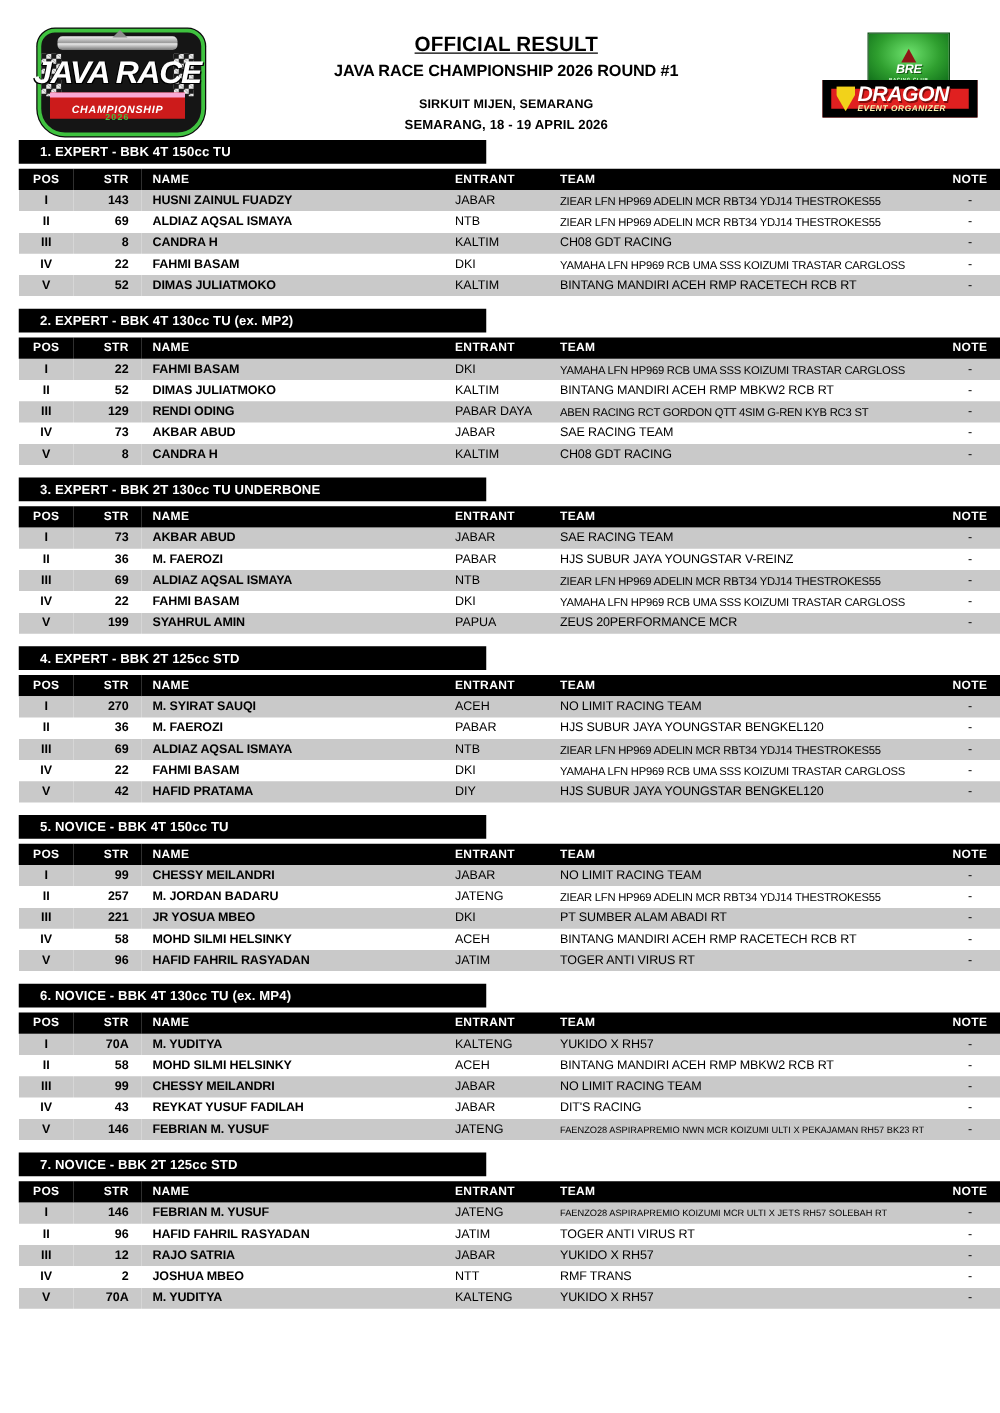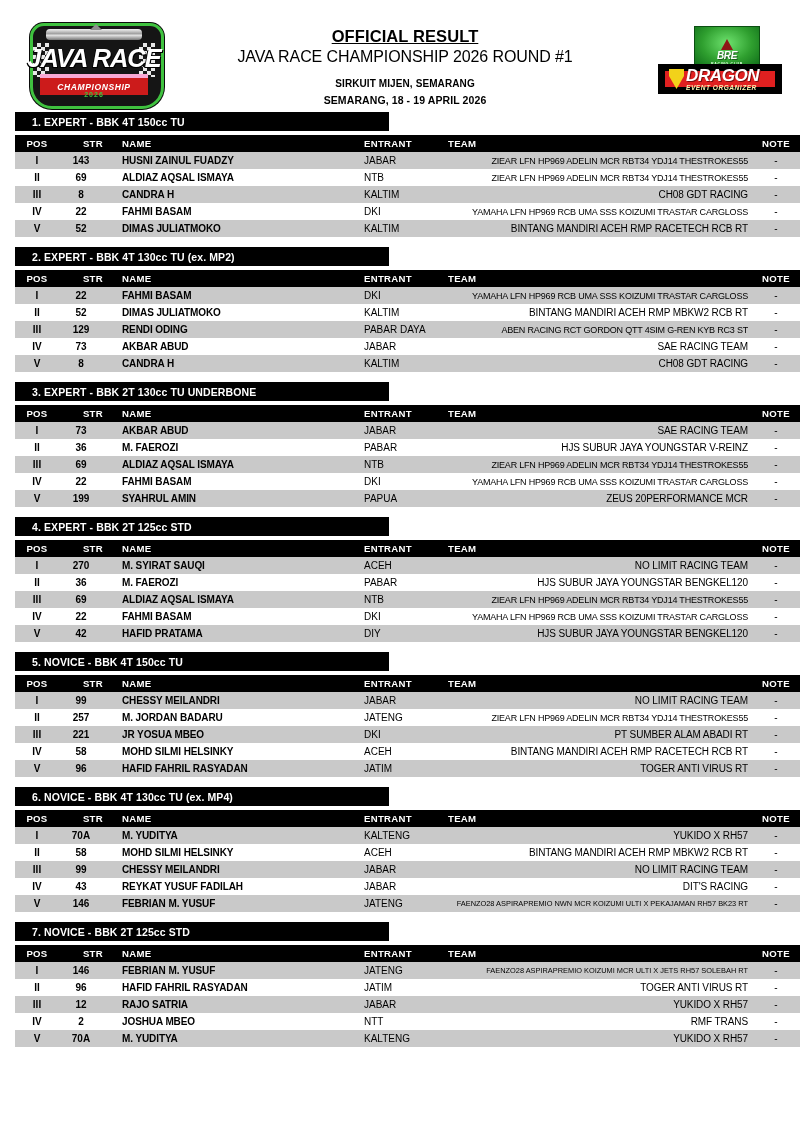--- a/index.html
+++ b/index.html
@@ -120,22 +120,22 @@
     text-align: center;
   }
   .t-official {
     font-size: 16.5px;
     font-weight: bold;
     text-decoration: underline;
     letter-spacing: .1px;
     line-height: 20px;
   }
   .t-champ {
-    font-size: 16px;
-    font-weight: normal;
+    font-size: 13px;
+    font-weight: bold;
     line-height: 21px;
     letter-spacing: -.1px;
   }
   .t-circuit {
     font-size: 10px;
     font-weight: bold;
     line-height: 18px;
     margin-top: 8px;
     letter-spacing: .1px;
   }
@@ -272,24 +272,24 @@
     font-size: 10px;
     color: #000000;
     vertical-align: middle;
     overflow: hidden;
     white-space: nowrap;
   }
   tr.row-odd td { background: #c9c9c9; }
   tr.row-even td { background: #ffffff; }
 
   .c-pos   { width: 44px;  text-align: center; }
-  .c-str   { width: 44px;  text-align: center; padding-right: 10px !important; }
+  .c-str   { width: 44px;  text-align: right; padding-right: 10px !important; }
   .c-name  { width: 242px; text-align: left; padding-left: 9px !important; }
   .c-ent   { width: 84px;  text-align: left; }
-  .c-team  { width: 300px; text-align: right; }
+  .c-team  { width: 300px; text-align: left; }
   .c-note  { width: 56px;  text-align: center; }
 
   th.c-pos  { text-align: center; }
   th.c-str  { text-align: right; padding-right: 10px; }
   th.c-name { text-align: left; padding-left: 9px; }
   th.c-ent  { text-align: left; }
   th.c-team { text-align: left; }
   th.c-note { text-align: center; }
 
   td.c-pos  { font-weight: bold; font-size: 10px; }

